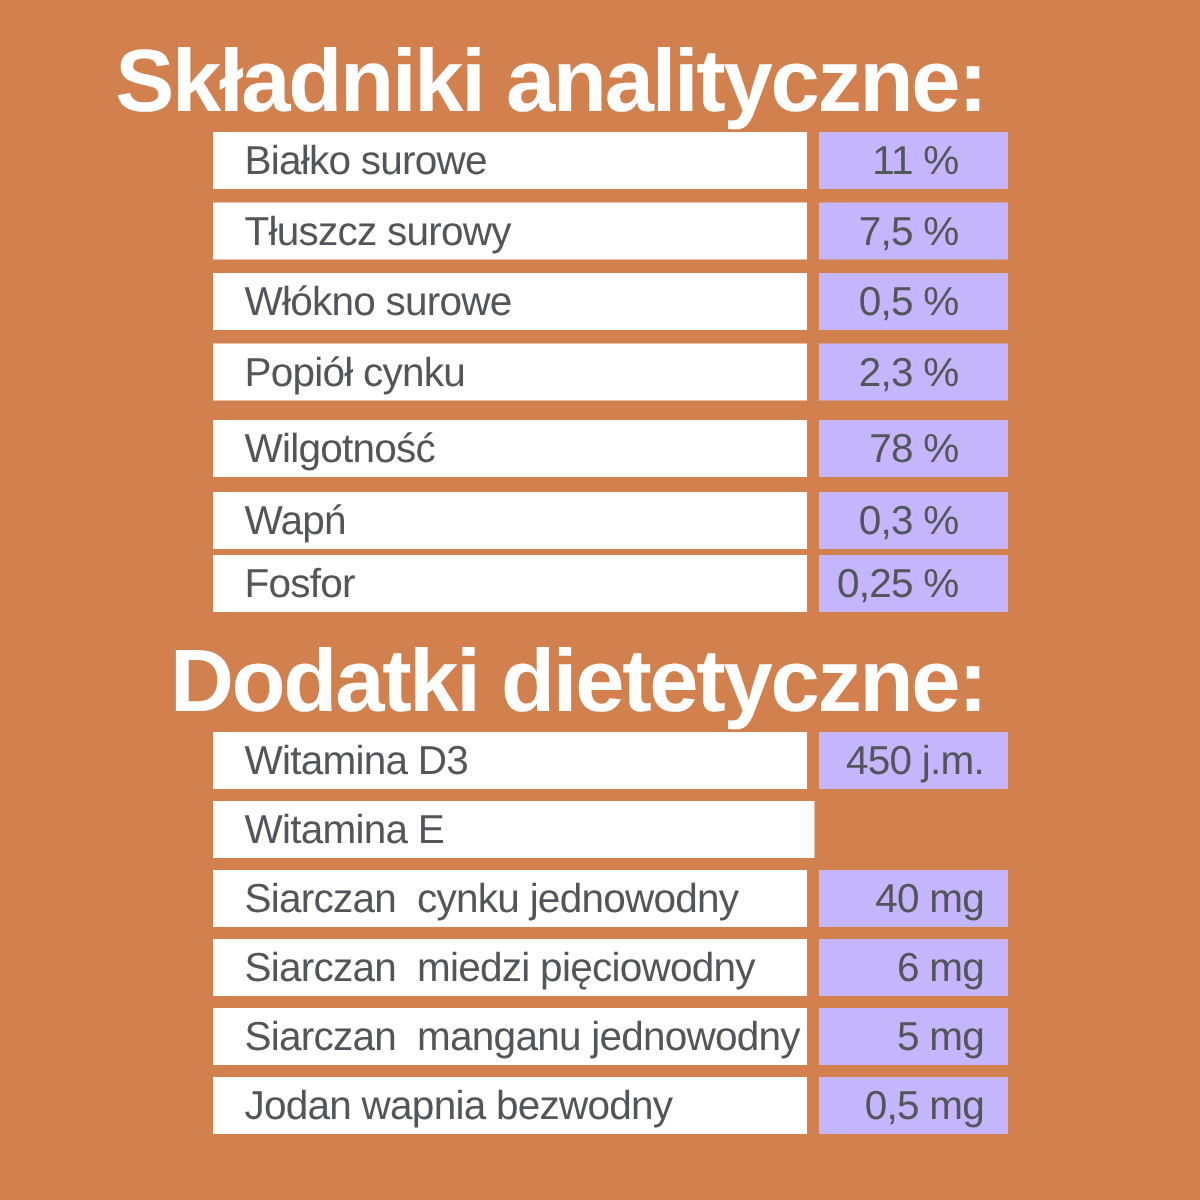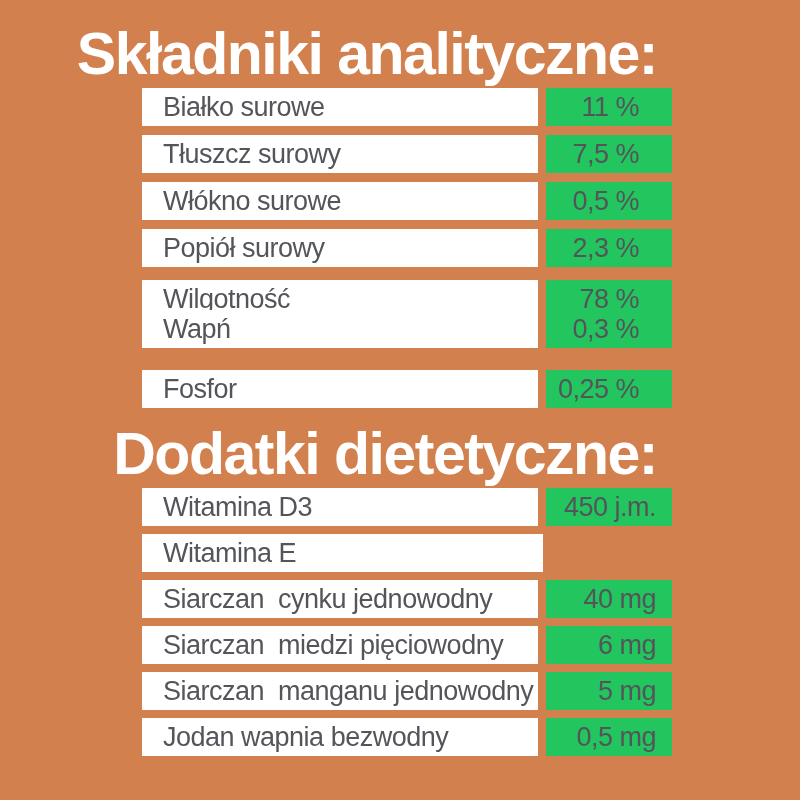--- a/index.html
+++ b/index.html
@@ -50,35 +50,35 @@
     padding-left: 21px;
     box-sizing: border-box;
     font-size: 27px;
     letter-spacing: -0.5px;
     color: #54555a;
     white-space: pre;
     overflow: hidden;
   }
   .cell-value {
     width: 127px;
-    background: #22c55e;
+    background: #c4b5fd;
     display: flex;
     align-items: center;
     justify-content: flex-end;
     box-sizing: border-box;
     font-size: 27px;
     letter-spacing: -0.5px;
     color: #54555a;
     white-space: pre;
   }
   .sec1 .cell-value { padding-right: 33px; }
   .sec2 .cell-value { padding-right: 16px; }
   
   .sec1 .r0 { top: 88px; }  .sec1 .r1 { top: 135px; } .sec1 .r2 { top: 182px; }
-  .sec1 .r3 { top: 229px; } .sec1 .r4 { top: 280px; text-align: center; } .sec1 .r5 { top: 310px; }
+  .sec1 .r3 { top: 229px; } .sec1 .r4 { top: 280px; text-align: center; } .sec1 .r5 { top: 328px; }
   .sec1 .r6 { top: 370px; text-align: center; }
   .sec2 .r0 { top: 488px; } .sec2 .r1 { top: 534px; } .sec2 .r2 { top: 580px; }
   .sec2 .r3 { top: 626px; } .sec2 .r4 { top: 672px; } .sec2 .r5 { top: 718px; }
 </style>
 </head>
 <body>
 
 <div class="label-sheet">
   <div class="content">
 
@@ -91,21 +91,21 @@
       </div>
       <div class="trow r1">
         <span class="cell-label">Tłuszcz surowy</span>
         <span class="cell-value">7,5 %</span>
       </div>
       <div class="trow r2">
         <span class="cell-label">Włókno surowe</span>
         <span class="cell-value">0,5 %</span>
       </div>
       <div class="trow r3">
-        <span class="cell-label">Popiół surowy</span>
+        <span class="cell-label">Popiół cynku</span>
         <span class="cell-value">2,3 %</span>
       </div>
       <div class="trow r4">
         <span class="cell-label">Wilgotność</span>
         <span class="cell-value">78 %</span>
       </div>
       <div class="trow r5">
         <span class="cell-label">Wapń</span>
         <span class="cell-value">0,3 %</span>
       </div>

